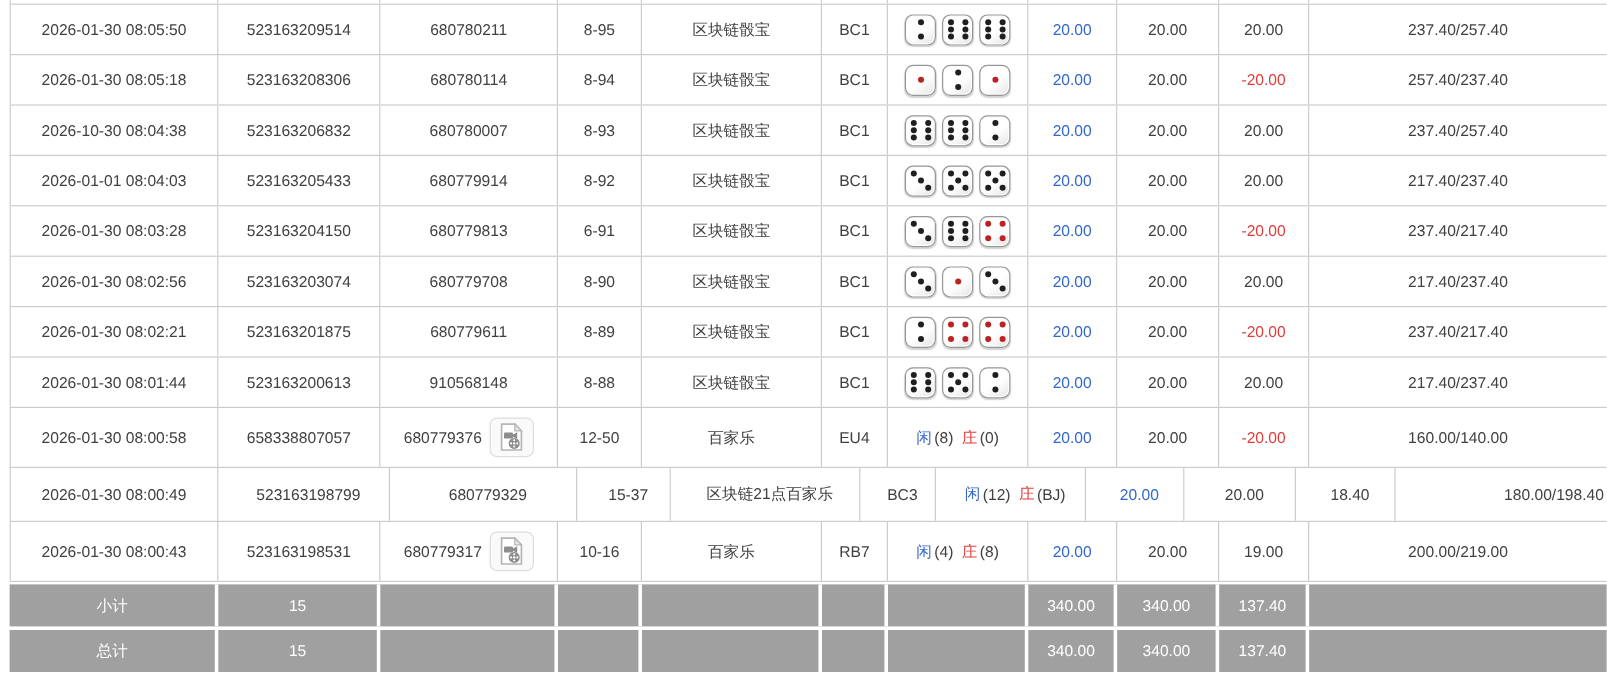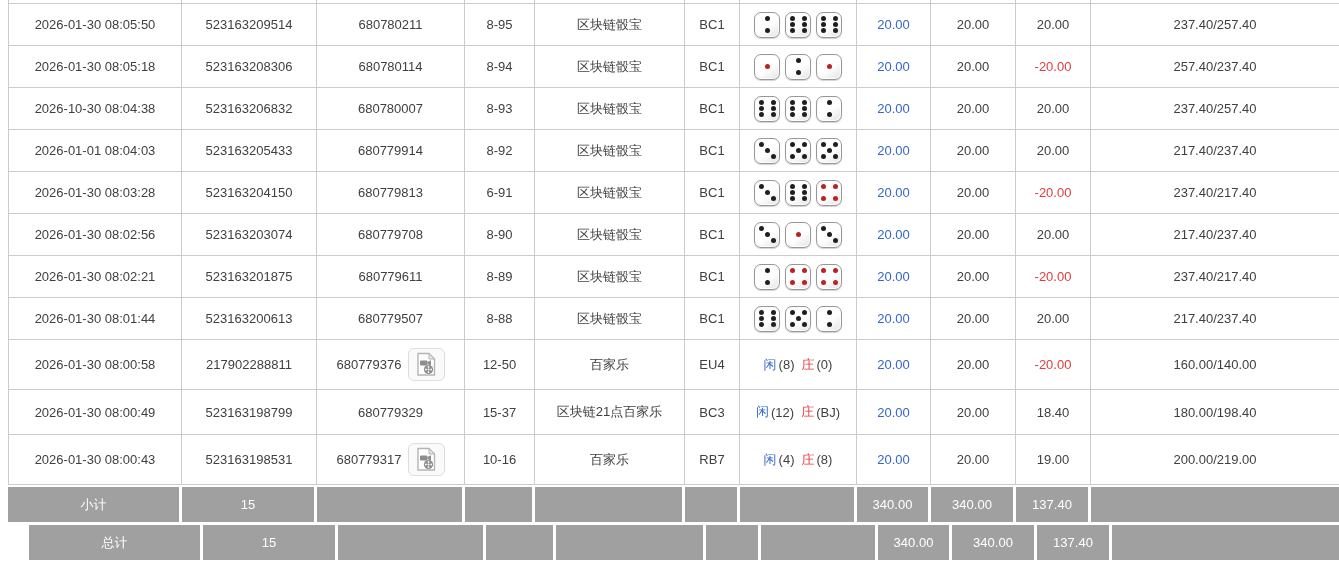--- a/index.html
+++ b/index.html
@@ -12,21 +12,21 @@
   .grid-row{
     display:grid;
     grid-template-columns:174px 135px 148px 70px 150px 55px 117px 74px 85px 75px 248px;
     align-items:center;
   }
   
   .sliver{height:3px;border-bottom:1px solid #ccc;}
   .sliver .cell{height:3px;}
   
   .body-row{border-bottom:1px solid #ccc;height:41px;}
-  .body-row.tall{height:44px;}
+  .body-row.tall{height:44px;gap:8px;}
   .body-row.taller{height:49px;}
   .cell{
     height:100%;
     display:flex;align-items:center;justify-content:center;
     border-right:1px solid #ccc;
     text-align:center;
     overflow:hidden;
     white-space:nowrap;
   }
   .cell.first{border-left:1px solid #ccc;}
@@ -50,21 +50,21 @@
   
   .video-btn{
     width:37px;height:33px;margin-left:6px;
     border:1px solid #ddd;border-radius:6px;background:#fafafa;
     display:flex;align-items:center;justify-content:center;
     cursor:pointer;flex:0 0 auto;
   }
   
   .summary-block{margin-top:2px;}
   .summary-row{height:35px;color:#fff;}
-  .summary-row + .summary-row{margin-top:3px;margin-left:21px;}
+  .summary-row + .summary-row{margin-top:3px;}
   .summary-row .cell{border:none;border-right:3px solid #fff;background:#a0a0a0;}
   .summary-row .cell.last{border-right:none;}
 </style>
 </head>
 <body>
 
 <div class="table-wrap">
   <div class="grid-row sliver">
       <div class="cell first"></div>
       <div class="cell"></div>
@@ -713,21 +713,21 @@
         </div>
       </div>
       <div class="grid-row body-row">
         <div class="cell first">
           <span>2026-01-30 08:01:44</span>
         </div>
         <div class="cell">
           <span>523163200613</span>
         </div>
         <div class="cell">
-          <span>680779507</span>
+          <span>910568148</span>
         </div>
         <div class="cell">
           <span>8-88</span>
         </div>
         <div class="cell">
           <span>区块链骰宝</span>
         </div>
         <div class="cell">
           <span>BC1</span>
         </div>
@@ -805,21 +805,21 @@
         </div>
         <div class="cell last">
           <span>217.40/237.40</span>
         </div>
       </div>
       <div class="grid-row body-row taller">
         <div class="cell first">
           <span>2026-01-30 08:00:58</span>
         </div>
         <div class="cell">
-          <span>217902288811</span>
+          <span>658338807057</span>
         </div>
         <div class="cell">
           <span>680779376</span>
           <button class="video-btn">
             <svg width="21" height="25" viewBox="0 0 21 25">
               <path d="M2 1.5 H13 L18.5 7 V23 H2 Z" fill="#ffffff" stroke="#b5b5b5" stroke-width="1.4"></path>
               <path d="M13 1.5 L18.5 7 H13 Z" fill="#e6e6e6" stroke="#b5b5b5" stroke-width="1"></path>
               <rect x="4" y="8.5" width="7.5" height="5" rx="1" fill="#8d8d8d"></rect>
               <path d="M11.5 10 L15 8.2 V13.8 L11.5 12 Z" fill="#8d8d8d"></path>
               <circle cx="12.5" cy="17.5" r="4.6" fill="#8d8d8d"></circle>

